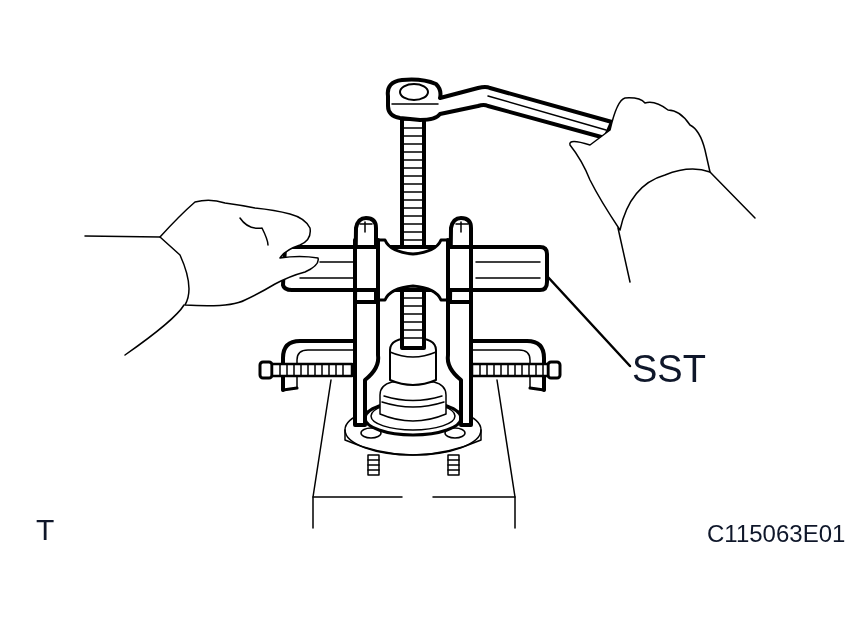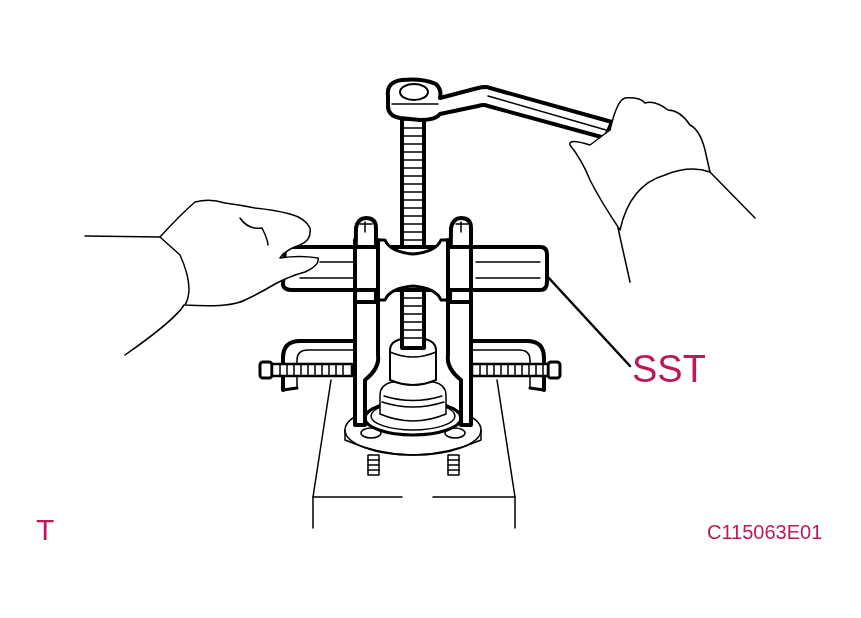--- a/index.html
+++ b/index.html
@@ -1,21 +1,21 @@
 <!DOCTYPE html>
 <html><head>
 <meta charset="utf-8">
 <style>
   html,body{margin:0;padding:0;background:#ffffff;}
   body{width:861px;height:618px;position:relative;overflow:hidden;font-family:"Liberation Sans",sans-serif;}
   #illustration{position:absolute;left:0;top:0;width:861px;height:618px;}
-  .label{position:absolute;color:#be185d;font-family:"Liberation Sans",sans-serif;line-height:1;}
+  .label{position:absolute;color:#0f172a;font-family:"Liberation Sans",sans-serif;line-height:1;}
   #sst-label{left:632px;top:350px;font-size:38px;}
   #view-label{left:36px;top:515px;font-size:30px;}
-  #fig-code{left:707px;top:522px;font-size:20px;}
+  #fig-code{left:707px;top:522px;font-size:24px;}
 </style>
 </head>
 <body>
 
 <svg id="illustration" viewBox="0 0 861 618" xmlns="http://www.w3.org/2000/svg" fill="none" stroke="#000" stroke-linecap="round" stroke-linejoin="round">
 
   <g stroke-width="1.5">
     <path d="M331 380 L313 497 L313 528"></path>
     <path d="M497 380 L515 497 L515 528"></path>
     <path d="M313 497 L402 497 M433 497 L515 497"></path>

